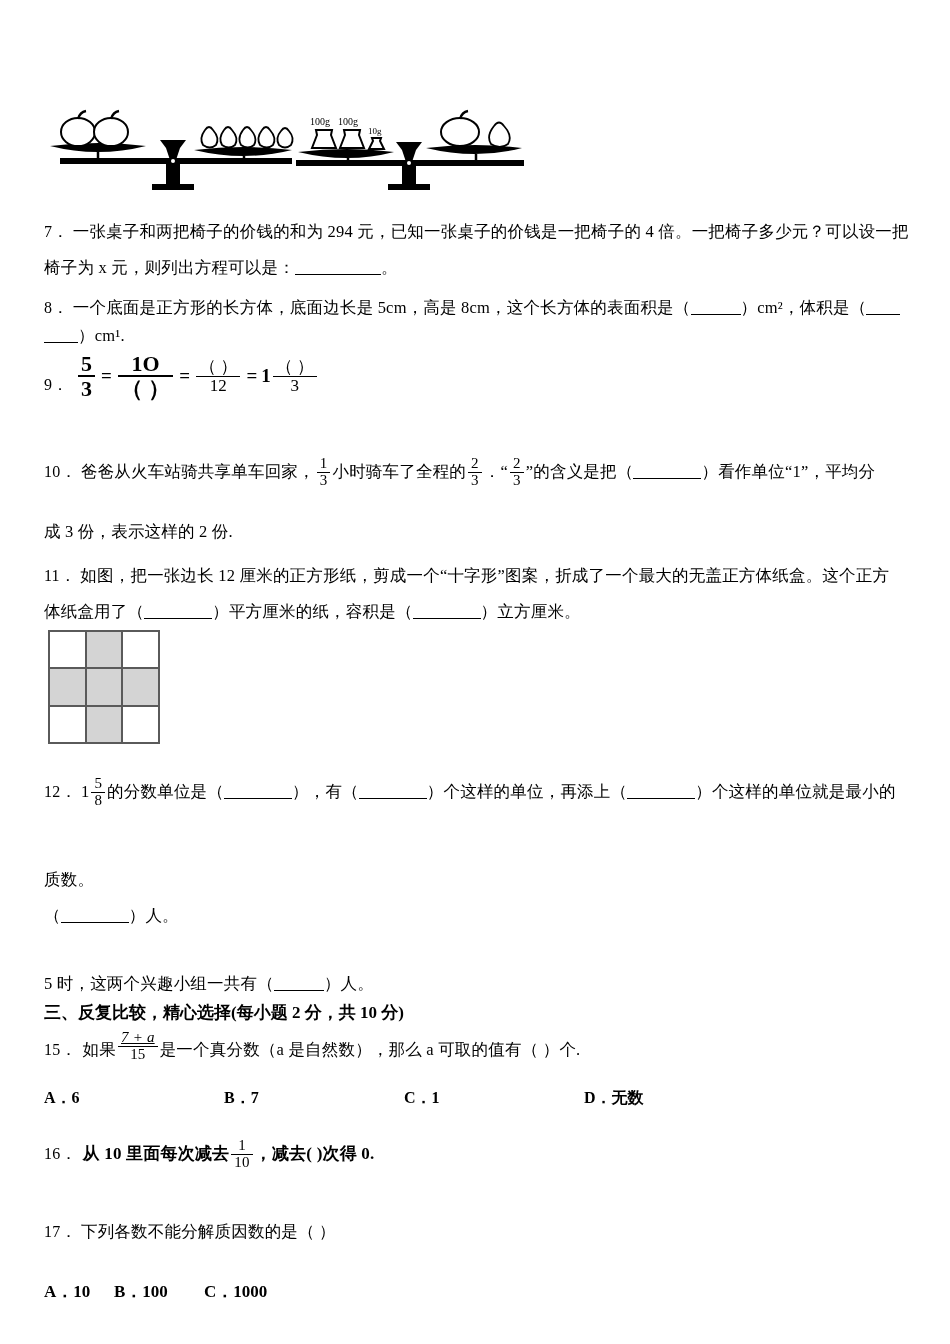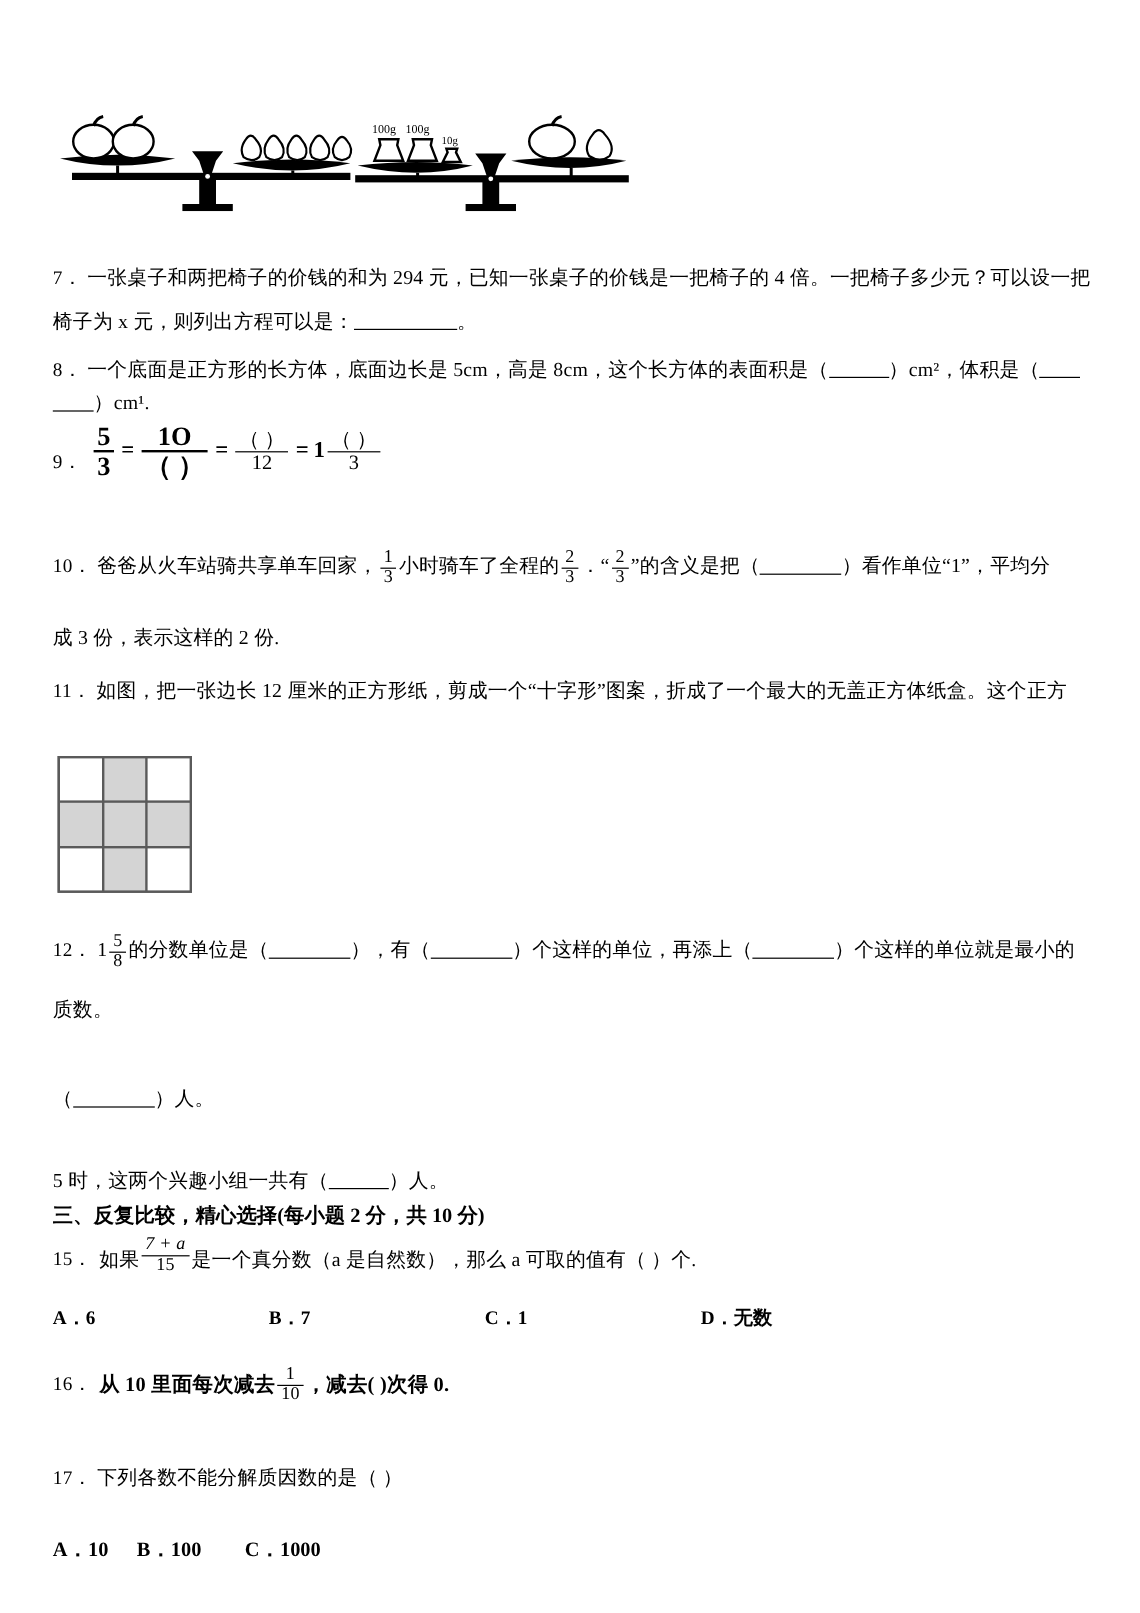--- a/index.html
+++ b/index.html
@@ -90,21 +90,21 @@
 
   
   .opt-row { position: absolute; font-size: 16px; font-weight: bold; white-space: nowrap; }
   .opt { display: inline-block; }
 </style>
 </head>
 <body>
 
 <div class="page">
 
-  <div id="scale-figure" style="left:48px; top:76px;">
+  <div id="scale-figure" style="left:48px; top:90px;">
     <svg width="480" height="100" viewBox="0 0 480 100">
 
       <rect x="12" y="68" width="232" height="6" fill="#000"></rect>
 
       <path d="M112 50 L138 50 L132 58 L128 70 L122 70 L118 58 Z" fill="#000"></path>
       <rect x="118" y="70" width="14" height="26" fill="#000"></rect>
       <rect x="104" y="94" width="42" height="6" fill="#000"></rect>
       <circle cx="125" cy="71" r="2" fill="#fff"></circle>
 
       <path d="M2 56 Q50 50 98 56 Q50 68 2 56 Z" fill="#000"></path>
@@ -210,56 +210,59 @@
     <span>爸爸从火车站骑共享单车回家，</span><span class="frac"><span class="num">1</span><span class="den">3</span></span><span>小时骑车了全程的</span><span class="frac"><span class="num">2</span><span class="den">3</span></span><span>．“</span><span class="frac"><span class="num">2</span><span class="den">3</span></span><span>”的含义是把（</span><span class="blank-l"></span><span>）看作单位“1”，平均分</span>
   </div>
   <div class="qline" style="left:44px; top:512px;">
     <span>成 3 份，表示这样的 2 份.</span>
   </div>
 
   <div class="qline" style="left:44px; top:556px;">
     <span class="qnum">11．</span>
     <span>如图，把一张边长 12 厘米的正方形纸，剪成一个“十字形”图案，折成了一个最大的无盖正方体纸盒。这个正方</span>
   </div>
+  <div class="qline" style="left:44px; top:592px;">
+    <span>体纸盒用了（</span><span class="blank-l"></span><span>）平方厘米的纸，容积是（</span><span class="blank-l"></span><span>）立方厘米。</span>
+  </div>
 
   <div id="cross-grid" style="left:48px; top:630px; width:108px; height:110px;">
     <div class="cell"></div>
     <div class="cell shaded"></div>
     <div class="cell"></div>
     <div class="cell shaded"></div>
     <div class="cell shaded"></div>
     <div class="cell shaded"></div>
     <div class="cell"></div>
     <div class="cell shaded"></div>
     <div class="cell"></div>
   </div>
 
   <div class="qline" style="left:44px; top:772px;">
     <span class="qnum">12．</span>
     <span class="mixed"><span>1</span><span class="frac"><span class="num">5</span><span class="den">8</span></span></span><span>的分数单位是（</span><span class="blank-l"></span><span>），有（</span><span class="blank-l"></span><span>）个这样的单位，再添上（</span><span class="blank-l"></span><span>）个这样的单位就是最小的</span>
   </div>
-  <div class="qline" style="left:44px; top:822px;text-align:right;">
+  <div class="qline" style="left:44px; top:860px;text-align:right;">
     <span>质数。</span>
   </div>
 
   <div class="qline" style="left:44px; top:896px;">
     <span>（</span><span class="blank-l"></span><span>）人。</span>
   </div>
 
   <div class="qline" style="left:44px; top:964px;">
     <span>5 时，这两个兴趣小组一共有（</span><span class="blank-m"></span><span>）人。</span>
   </div>
 
   <div class="sec-head" style="left:44px; top:1001px;">三、反复比较，精心选择(每小题 2 分，共 10 分)</div>
 
   <div class="qline" style="left:44px; top:1030px; display:flex; align-items:flex-start;">
     <span class="qnum" style="margin-right:6px;">15．</span>
     <span>如果</span>
     <span class="frac" style="font-size:15px;">
-      <span class="num" style="font-style:italic;">7 + a</span>
+      <span class="num" style="font-style:italic;text-decoration:underline;">7 + a</span>
       <span class="den">15</span>
     </span>
     <span>是一个真分数（a 是自然数），那么 a 可取的值有（  ）个.</span>
   </div>
   <div class="opt-row" style="left:44px; top:1088px;">
     <span class="opt" style="width:180px;">A．6</span><span class="opt" style="width:180px;">B．7</span><span class="opt" style="width:180px;">C．1</span><span class="opt">D．无数</span>
   </div>
 
   <div class="qline bold" style="left:44px; top:1134px; display:flex; align-items:center; font-size:17px;">
     <span class="qnum" style="margin-right:6px; font-weight:normal;">16．</span>

